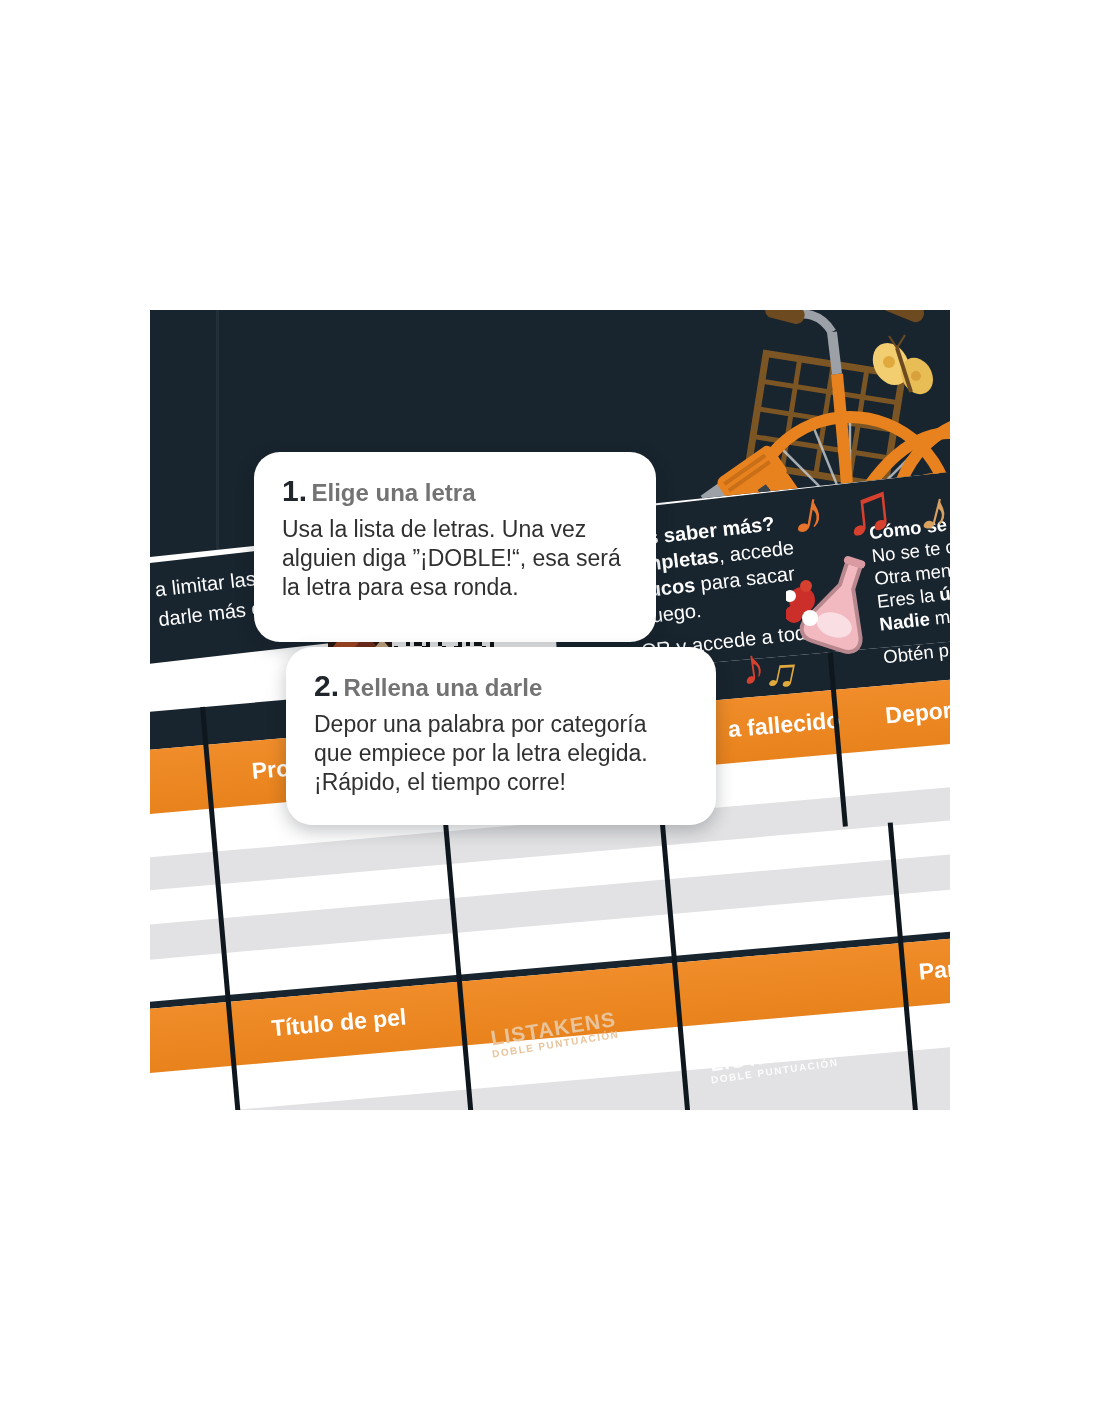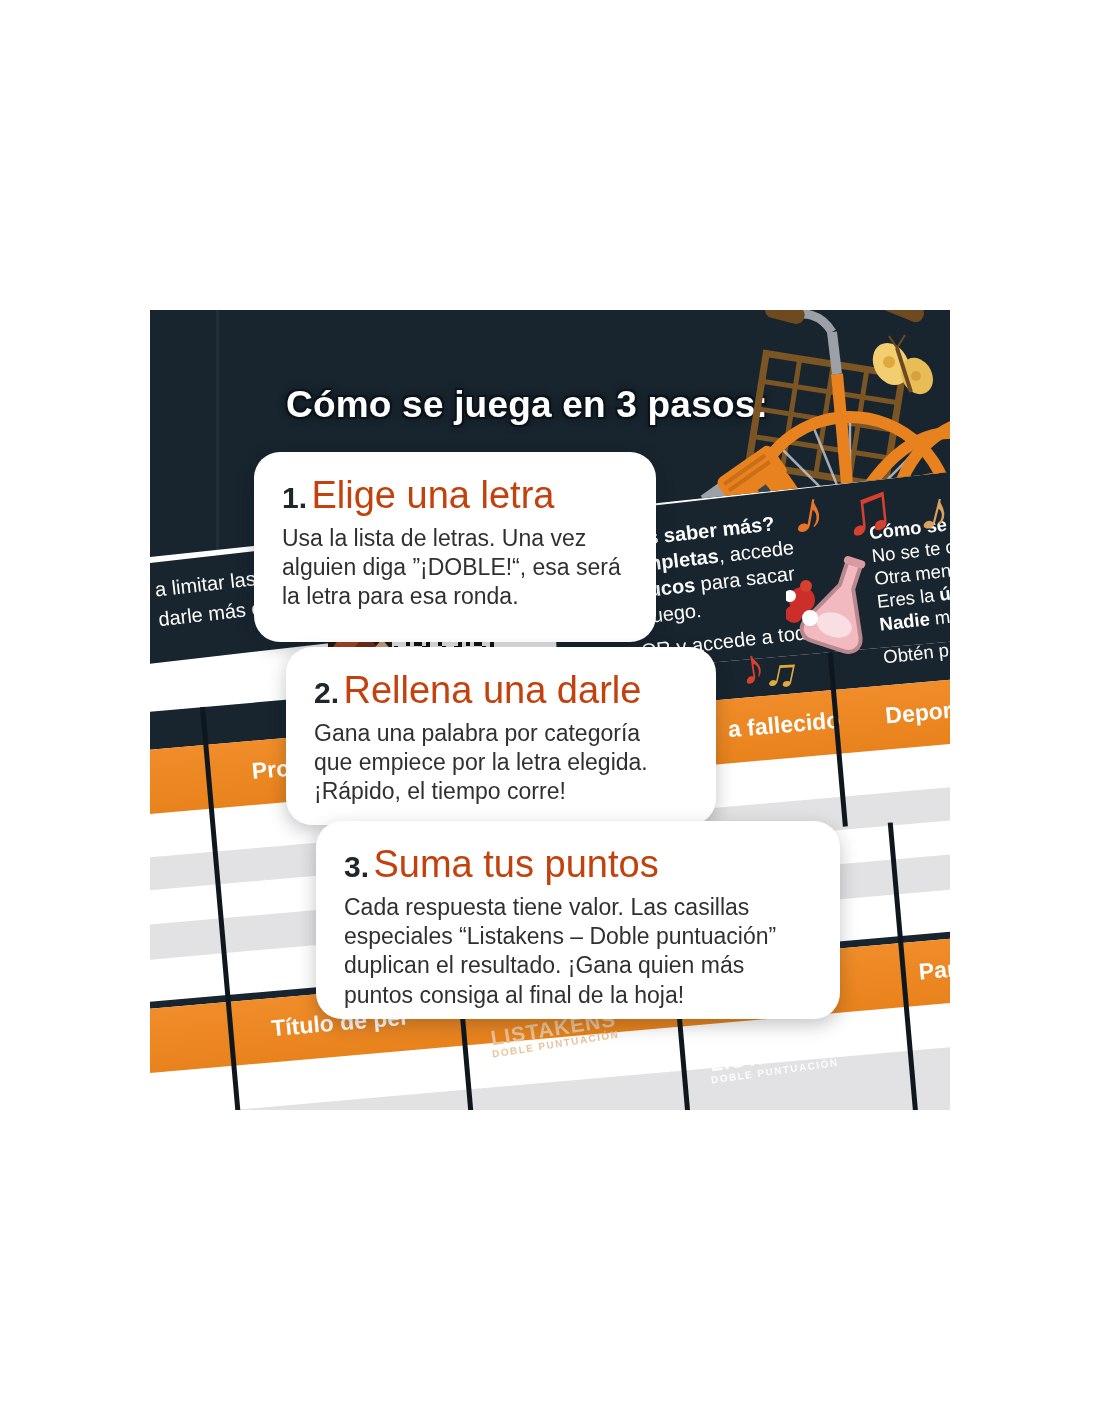--- a/index.html
+++ b/index.html
@@ -58,21 +58,21 @@
   .mini-strip { position:absolute; left:178px; top:311px; width:310px; height:30px; z-index:5; }
   .mini-strip svg { position:absolute; top:0; }
   .qr-tag { position:absolute; left:228px; top:2px; width:86px; height:27px; background:#18242e;
     color:#ffffff; font-size:13px; font-style:italic; padding:5px 0 0 8px; transform:rotate(-3deg); }
 
   
   .card { position:absolute; background:#ffffff; border-radius:26px; z-index:10;
     box-shadow:0 6px 18px rgba(15,22,30,0.25); padding:22px 28px; }
   .card-head { white-space:nowrap; }
   .card-num { color:#20262c; font-weight:700; font-size:30px; }
-  .card-title { color:#c2410c; font-weight:400; font-size:38px; }
+  .card-title { color:#737373; font-weight:700; font-size:24px; }
   .card-body { margin-top:7px; color:#303030; font-size:23px; line-height:1.27; white-space:pre; }
   .card1 { left:104px; top:142px; width:402px; height:190px; }
   .card2 { left:136px; top:337px; width:430px; height:178px; }
   .card3 { left:166px; top:511px; width:524px; height:198px; }
 </style>
 </head>
 <body>
 
 <div class="canvas">
   <div class="square">
@@ -137,21 +137,20 @@
         <div><span>No se te o</span></div>
         <div><span>Otra men</span></div>
         <div><span>Eres la </span><b>ún</b></div>
         <div><b>Nadie</b><span> ma</span></div>
         <div class="gap"><span>Obtén p</span></div>
       </div>
     </div>
 
     <div class="top-block">
       <div class="seam"></div>
-      <div class="main-title">Cómo se juega en 3 pasos:</div>
 
       <svg class="deco" style="left:495px;top:-8px;" width="310" height="262" viewBox="0 0 310 262">
         <g transform="rotate(9 120 110)">
           <rect x="112" y="52" width="138" height="112" fill="none" stroke="#7c5524" stroke-width="7"></rect>
           <line x1="146" y1="52" x2="146" y2="164" stroke="#7c5524" stroke-width="5"></line>
           <line x1="180" y1="52" x2="180" y2="164" stroke="#7c5524" stroke-width="5"></line>
           <line x1="214" y1="52" x2="214" y2="164" stroke="#7c5524" stroke-width="5"></line>
           <line x1="112" y1="80" x2="250" y2="80" stroke="#7c5524" stroke-width="5"></line>
           <line x1="112" y1="108" x2="250" y2="108" stroke="#7c5524" stroke-width="5"></line>
           <line x1="112" y1="136" x2="250" y2="136" stroke="#7c5524" stroke-width="5"></line>
@@ -280,30 +279,20 @@
       <div class="card-body">Usa la lista de letras. Una vez
 alguien diga ”¡DOBLE!“, esa será
 la letra para esa ronda.</div>
     </div>
 
     <div class="card card2">
       <div class="card-head">
         <span class="card-num">2.</span>
         <span class="card-title">Rellena una darle</span>
       </div>
-      <div class="card-body">Gana una palabra por categoría
+      <div class="card-body">Depor una palabra por categoría
 que empiece por la letra elegida.
 ¡Rápido, el tiempo corre!</div>
     </div>
 
-    <div class="card card3">
-      <div class="card-head">
-        <span class="card-num">3.</span>
-        <span class="card-title">Suma tus puntos</span>
-      </div>
-      <div class="card-body">Cada respuesta tiene valor. Las casillas
-especiales “Listakens – Doble puntuación”
-duplican el resultado. ¡Gana quien más
-puntos consiga al final de la hoja!</div>
-    </div>
 
   </div>
 </div>
 
 </body></html>

